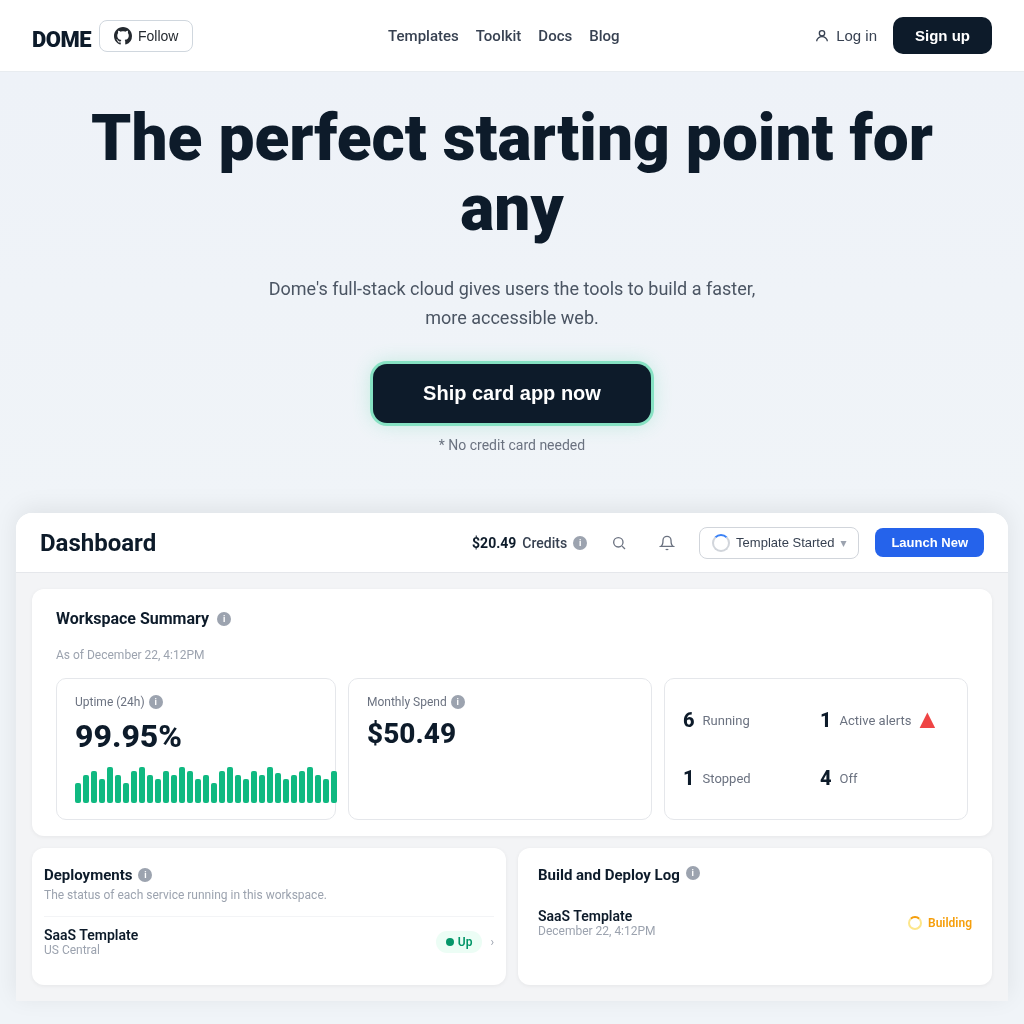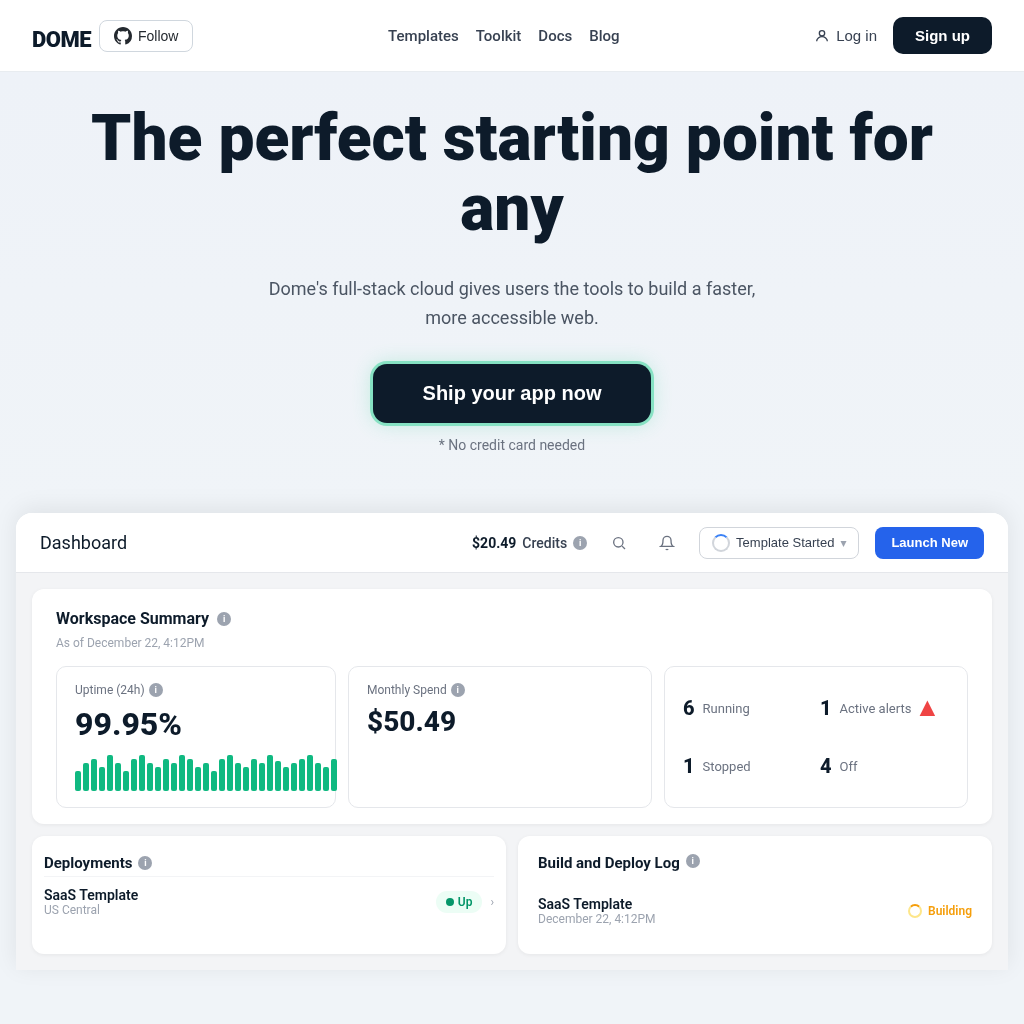--- a/index.html
+++ b/index.html
@@ -156,26 +156,27 @@
     .dash-header {
       display: flex;
       align-items: center;
       justify-content: space-between;
       padding: 0 24px;
       height: 60px;
       border-bottom: 1px solid #e5e7eb;
       background: #fff;
     }
     .dash-title {
-      font-size: 18px;
-      font-weight: 400;
+      font-size: 24px;
+      font-weight: 700;
       color: #0d1b2a;
     }
     .dash-header-right {
       display: flex;
+      align-items: center;
       gap: 16px;
     }
     .credits-badge {
       display: flex;
       align-items: center;
       gap: 6px;
       font-size: 14px;
       font-weight: 500;
       color: #374151;
     }
@@ -247,21 +248,21 @@
       background: #fff;
       border-radius: 12px;
       padding: 20px 24px 16px;
       margin-bottom: 12px;
       box-shadow: 0 1px 4px rgba(0,0,0,0.06);
     }
     .workspace-card-header {
       display: flex;
       align-items: center;
       gap: 8px;
-      margin-bottom: 8px;
+      margin-bottom: 20px;
     }
     .workspace-title {
       font-size: 16px;
       font-weight: 700;
       color: #0d1b2a;
     }
     .workspace-date {
       font-size: 12px;
       color: #9ca3af;
       margin-bottom: 16px;
@@ -496,21 +497,21 @@
       </svg>
       <span>Log in</span>
     </button>
     <button class="signup-btn">Sign up</button>
   </div>
 </nav>
 
 <section class="hero">
   <h1 class="hero-title">The perfect starting point for any</h1>
   <p class="hero-subtitle">Dome's full-stack cloud gives users the tools to build a faster, more accessible web.</p>
-  <button class="cta-btn">Ship your app now</button>
+  <button class="cta-btn">Ship card app now</button>
   <p class="no-credit">* No credit card needed</p>
 </section>
 
 <div class="dashboard-preview">
 
   <div class="dash-header">
     <span class="dash-title">Dashboard</span>
     <div class="dash-header-right">
       <div class="credits-badge">
         <span class="credits-amount">$20.49</span>
@@ -623,20 +624,21 @@
       </div>
     </div>
 
     <div class="bottom-row">
 
       <div class="deployments-card">
         <div class="deployments-title">
           <span>Deployments</span>
           <span class="info-icon">i</span>
         </div>
+        <div class="deployments-subtitle">The status of each service running in this workspace.</div>
         <div class="deployment-row">
           <div>
             <div class="deployment-name">SaaS Template</div>
             <div class="deployment-region">US Central</div>
           </div>
           <div style="display:flex; align-items:center; gap:8px;">
             <span class="up-badge">
               <svg width="8" height="8" viewBox="0 0 8 8">
                   <circle cx="4" cy="4" r="4" fill="#059669"></circle>
                 </svg>

